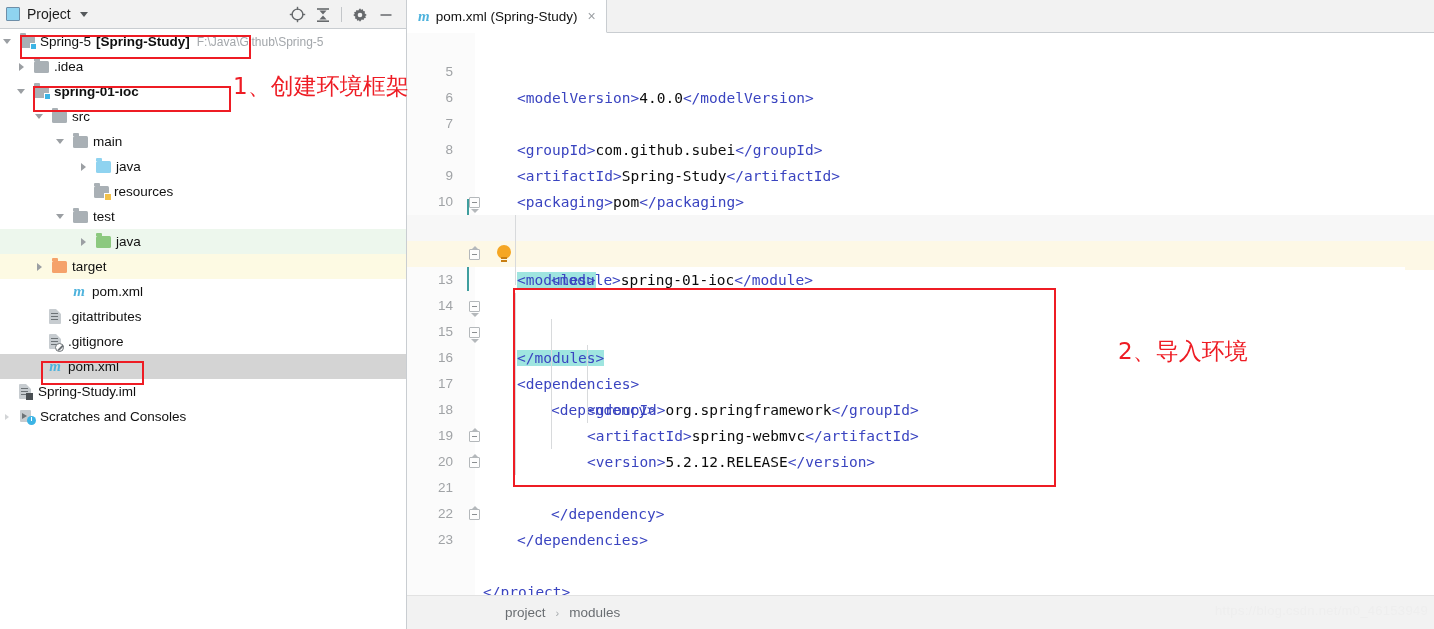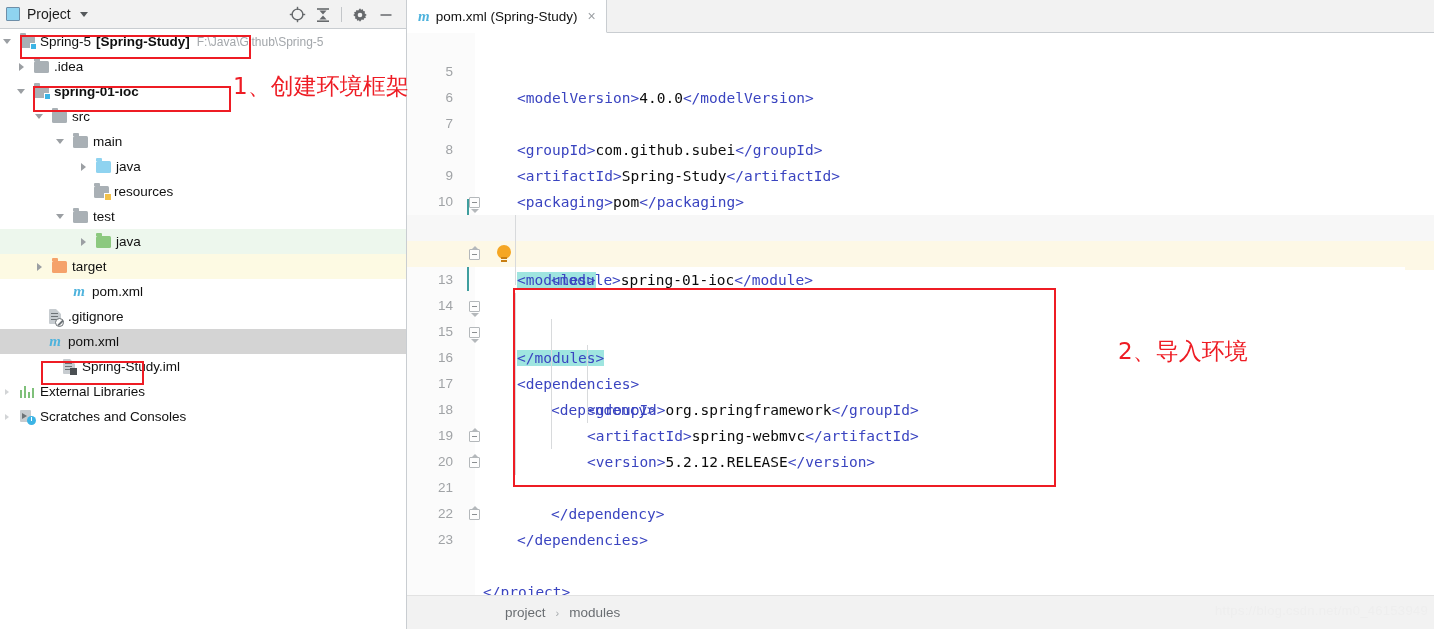--- a/index.html
+++ b/index.html
@@ -284,65 +284,60 @@
       </div>
 
       <div class="row" style="padding-left:54px;">
         <span class="arrow-slot"></span>
         <span class="ic-slot" style="margin-left:6px;">
             <span class="m-ico">m</span>
           </span>
         <span class="lbl">pom.xml</span>
       </div>
 
+      <div class="row" style="padding-left:30px;">
+        <span class="arrow-slot"></span>
+        <span class="ic-slot" style="margin-left:6px;">
+            <span class="file-ico">
+              <span class="file-lines"></span>
+            </span>
+          </span>
+        <span class="lbl">.gitattributes</span>
+      </div>
 
       <div class="row" style="padding-left:30px;">
         <span class="arrow-slot"></span>
         <span class="ic-slot" style="margin-left:6px;">
             <span class="file-ico" style="position:relative;">
               <span class="file-lines"></span>
               <span class="ban"></span>
             </span>
           </span>
         <span class="lbl">.gitignore</span>
       </div>
 
       <div class="row sel" style="padding-left:30px;">
         <span class="arrow-slot"></span>
         <span class="ic-slot" style="margin-left:6px;">
             <span class="m-ico">m</span>
           </span>
         <span class="lbl">pom.xml</span>
       </div>
 
-      <div class="row" style="margin-left:44px;">
+      <div class="row" style="">
         <span class="arrow-slot"></span>
         <span class="ic-slot" style="margin-left:6px;">
             <span class="file-ico" style="position:relative;">
               <span class="file-lines"></span>
               <span class="iml-badge"></span>
             </span>
           </span>
         <span class="lbl">Spring-Study.iml</span>
       </div>
 
-      <div class="row" style="padding-left:2px;">
-        <span class="arrow-slot" style="opacity:.45">
-            <i class="arrow arrow-r" style="border-left-width:4px;border-top-width:3px;border-bottom-width:3px;"></i>
-          </span>
-        <span class="ic-slot" style="margin-left:6px;">
-            <span class="lib-ico">
-              <i style="height:8px"></i>
-              <i style="height:12px"></i>
-              <i style="height:6px"></i>
-              <i style="height:10px"></i>
-            </span>
-          </span>
-        <span class="lbl">External Libraries</span>
-      </div>
 
       <div class="row" style="padding-left:2px;">
         <span class="arrow-slot" style="opacity:.45">
             <i class="arrow arrow-r" style="border-left-width:4px;border-top-width:3px;border-bottom-width:3px;"></i>
           </span>
         <span class="ic-slot" style="margin-left:6px;">
             <span class="scr-ico">
               <span class="pg"></span>
               <span class="clk"></span>
             </span>

